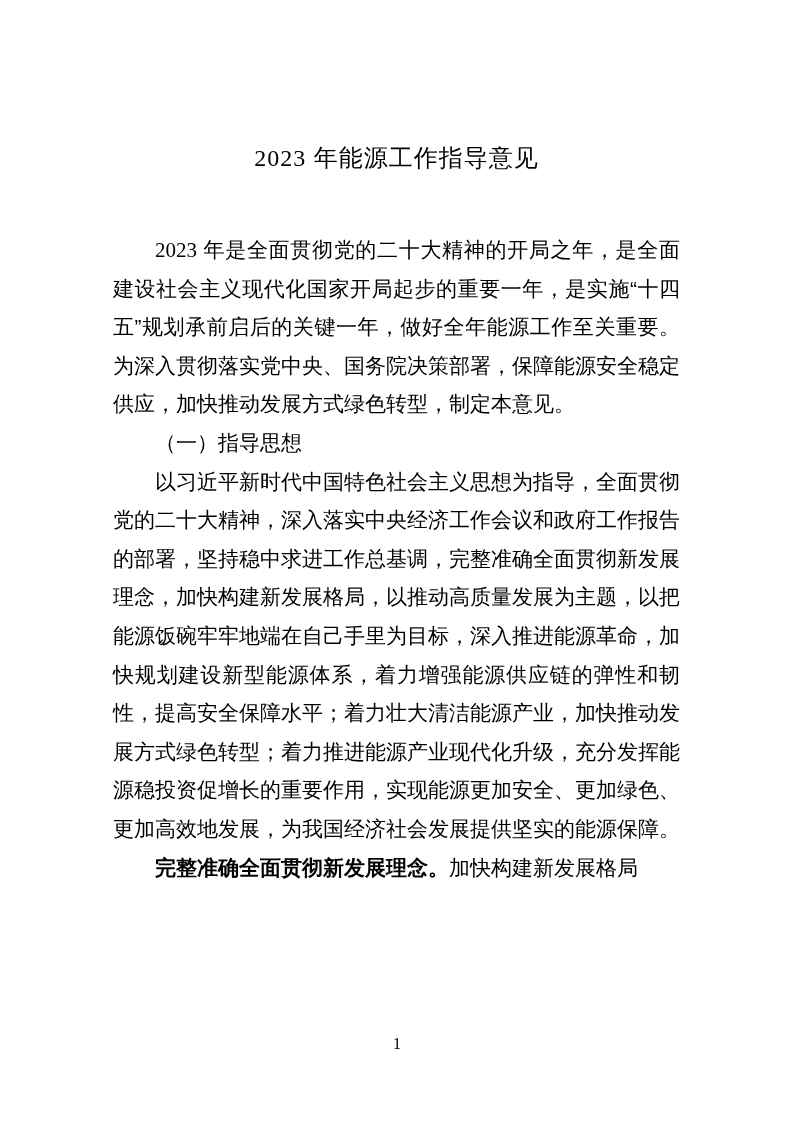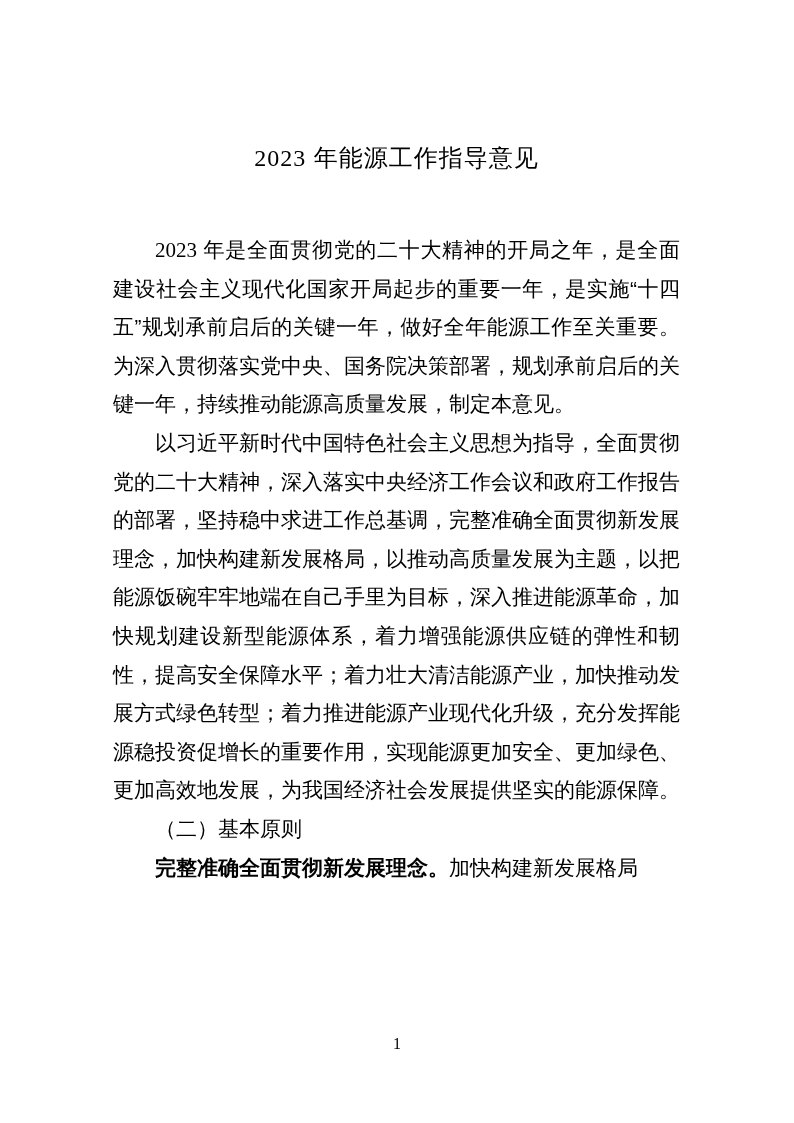--- a/index.html
+++ b/index.html
@@ -58,26 +58,26 @@
   }
 </style>
 </head>
 <body>
 
 <div class="page">
   <div class="content">
 
     <h1 class="doc-title"><span class="serif-num">2023</span><span> 年能源工作指导意见</span></h1>
 
-    <p><span class="serif-num">2023</span><span> 年是全面贯彻党的二十大精神的开局之年，是全面建设社会主义现代化国家开局起步的重要一年，是实施“十四五”规划承前启后的关键一年，做好全年能源工作至关重要。为深入贯彻落实党中央、国务院决策部署，规划承前启后的关键一年，持续推动能源高质量发展，制定本意见。</span></p>
+    <p><span class="serif-num">2023</span><span> 年是全面贯彻党的二十大精神的开局之年，是全面建设社会主义现代化国家开局起步的重要一年，是实施“十四五”规划承前启后的关键一年，做好全年能源工作至关重要。为深入贯彻落实党中央、国务院决策部署，保障能源安全稳定供应，加快推动发展方式绿色转型，制定本意见。</span></p>
 
 
+    <p>（一）指导思想</p>
 
     <p>以习近平新时代中国特色社会主义思想为指导，全面贯彻党的二十大精神，深入落实中央经济工作会议和政府工作报告的部署，坚持稳中求进工作总基调，完整准确全面贯彻新发展理念，加快构建新发展格局，以推动高质量发展为主题，以把能源饭碗牢牢地端在自己手里为目标，深入推进能源革命，加快规划建设新型能源体系，着力增强能源供应链的弹性和韧性，提高安全保障水平；着力壮大清洁能源产业，加快推动发展方式绿色转型；着力推进能源产业现代化升级，充分发挥能源稳投资促增长的重要作用，实现能源更加安全、更加绿色、更加高效地发展，为我国经济社会发展提供坚实的能源保障。</p>
 
-    <p>（二）基本原则</p>
 
     <p><span class="bold-lead">完整准确全面贯彻新发展理念。</span><span>加快构建新发展格局</span></p>
 
   </div>
 
   <div class="page-number">1</div>
 </div>
 
 </body></html>

